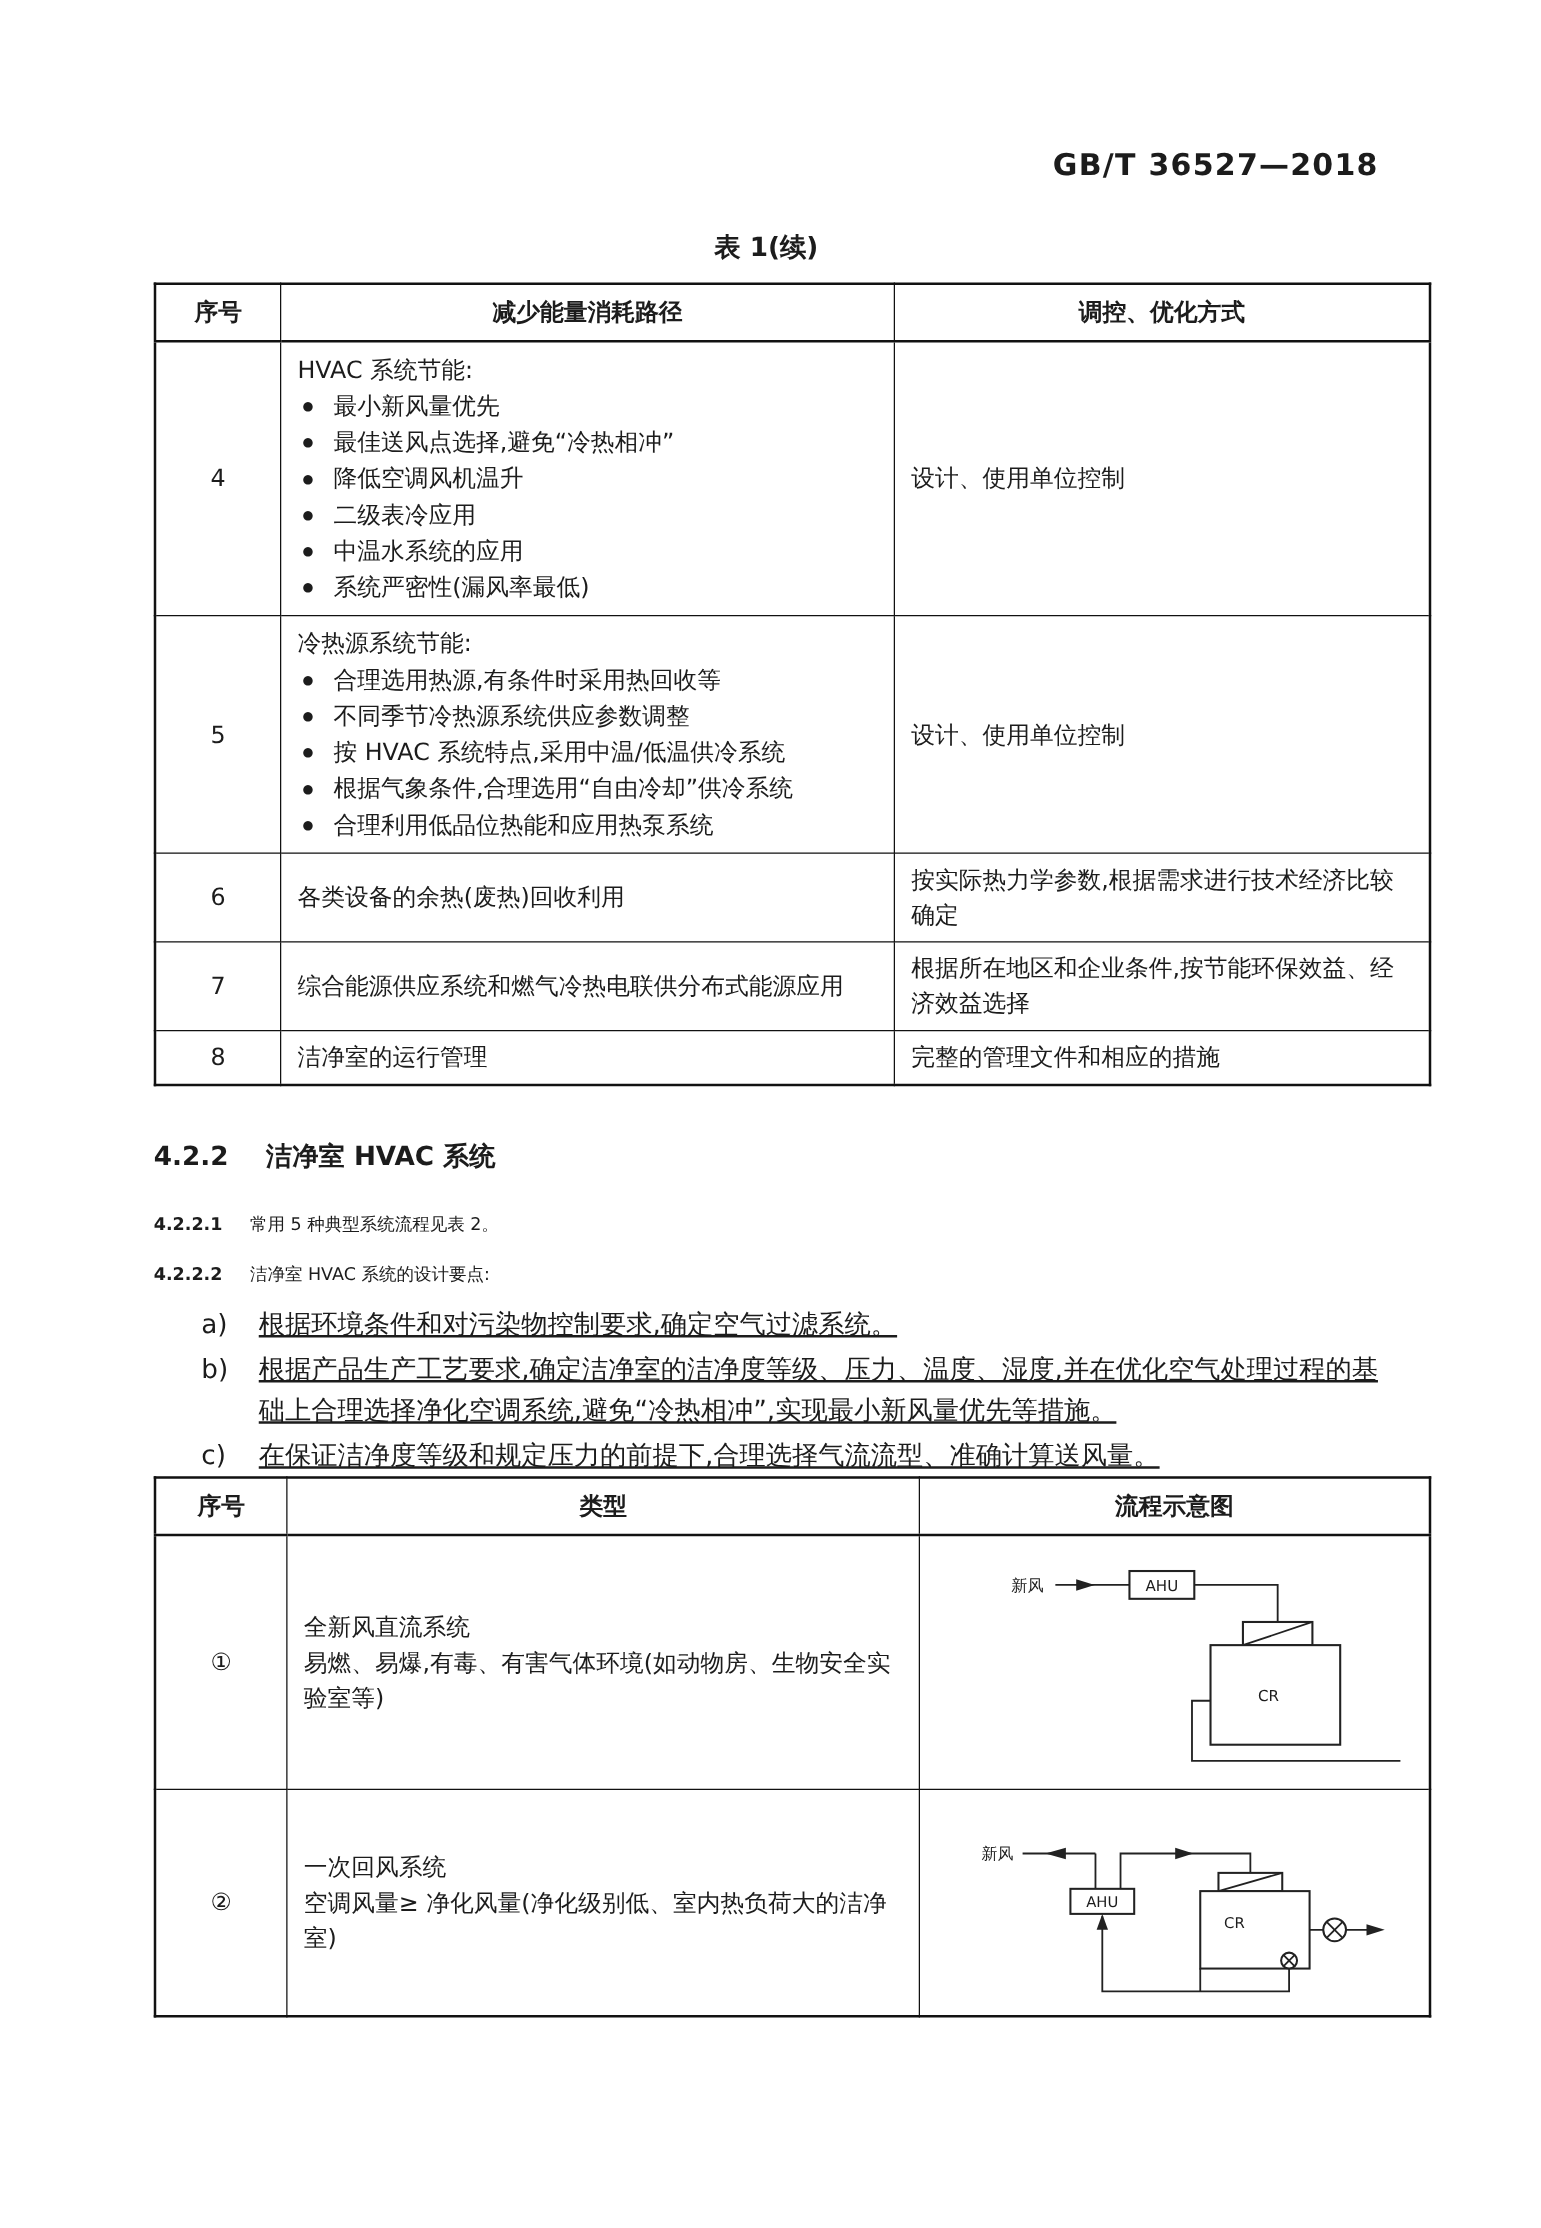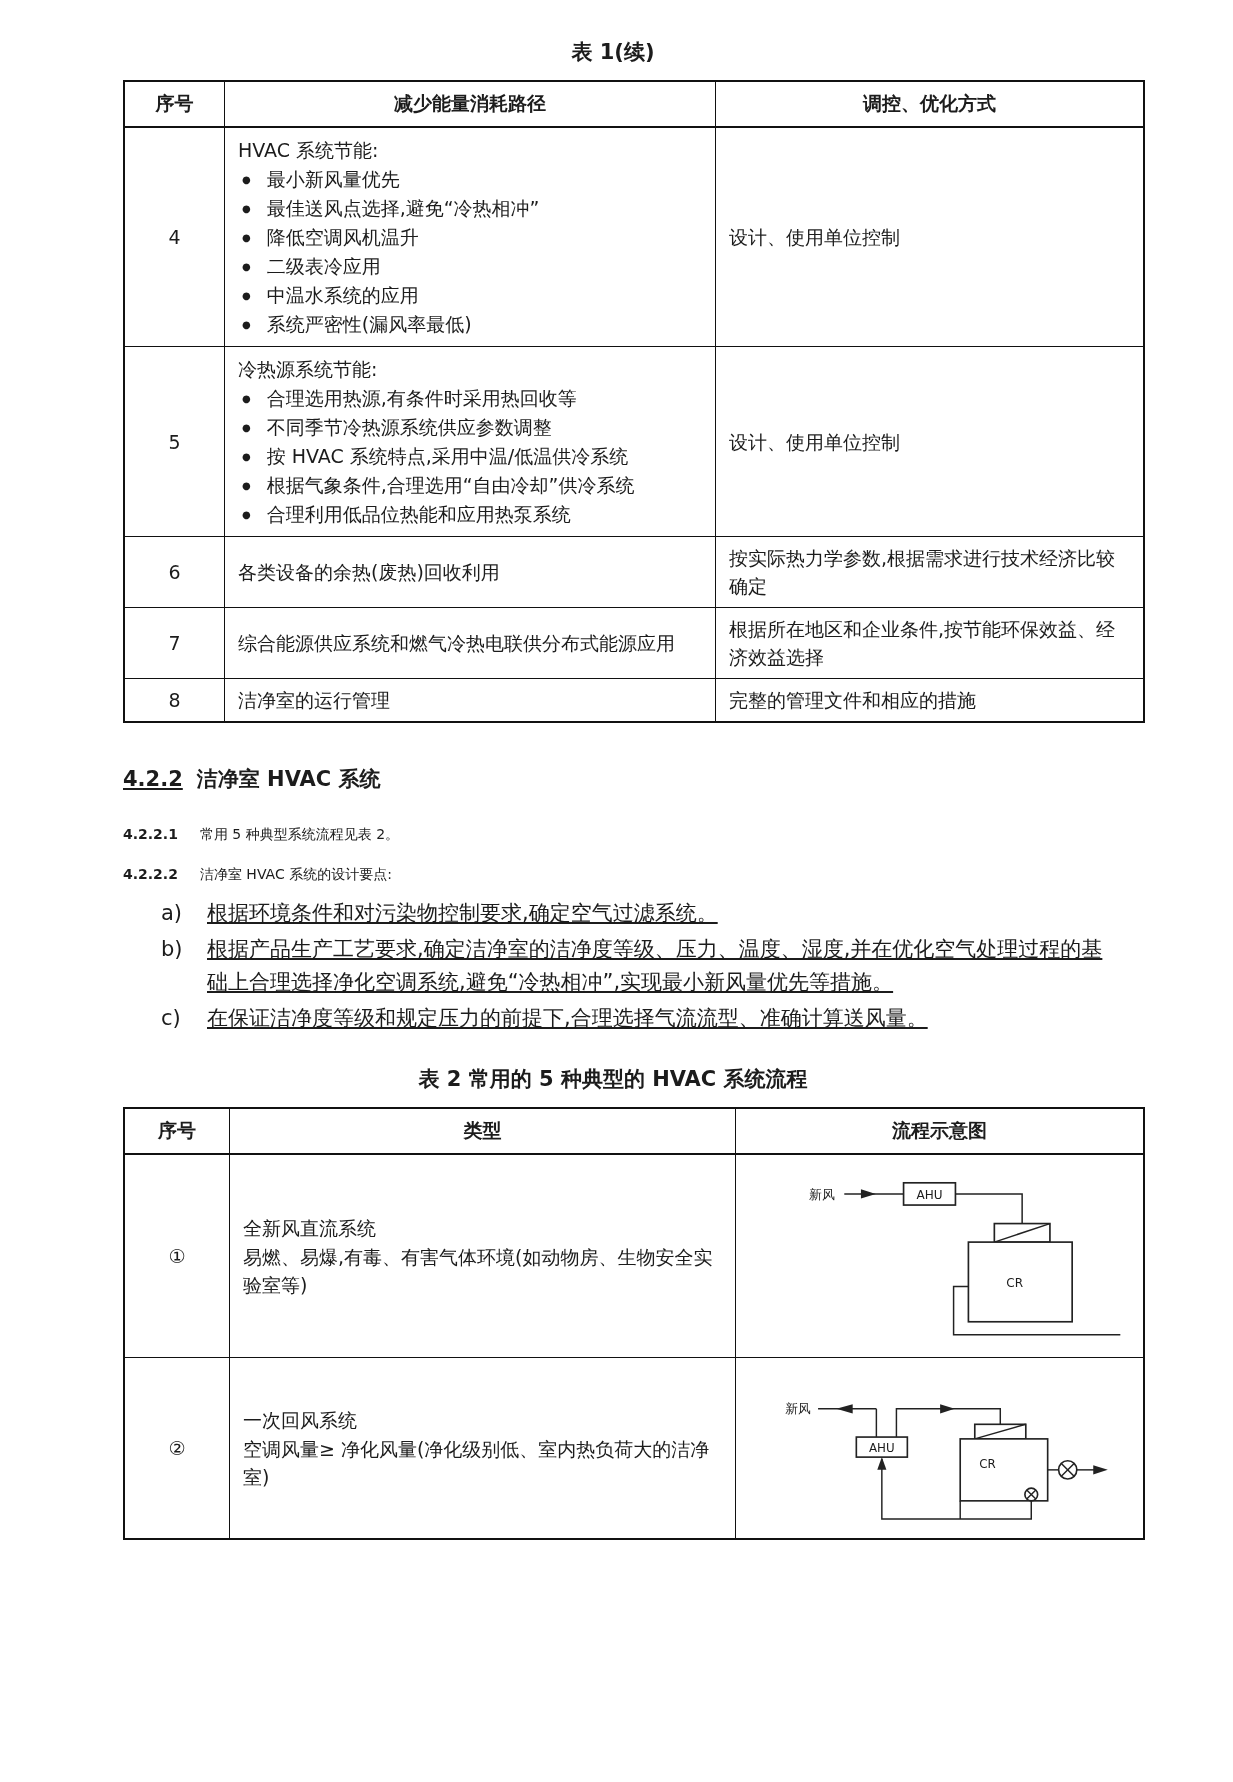--- a/index.html
+++ b/index.html
@@ -81,21 +81,21 @@
     font-size:13px;
     vertical-align:super;
     margin-right:8px;
   }
   
   .sec-heading{
     margin-top:42px;
     font-size:21px;
     font-weight:bold;
   }
-  .sec-heading .sec-num{ margin-right:14px;text-decoration:underline; }
+  .sec-heading .sec-num{ margin-right:30px; }
   .clause{
     margin-top:26px;
     font-size:14px;
     line-height:30px;
   }
   .clause .sec-num{ font-weight:bold; margin-right:22px; }
   .clause + .clause{ margin-top:10px; }
   .abc-list{ margin-top:8px; }
   .abc-item{
     display:flex;
@@ -130,20 +130,21 @@
     font-family:"DejaVu Sans",sans-serif;
     font-size:13px;
     fill:#1c1c1c;
   }
 </style>
 </head>
 <body>
 
 <div class="content">
 
+  <div class="doc-number">GB/T 36527—2018</div>
 
   <div class="tbl-caption">表 1(续)</div>
 
   <table class="t1">
     <thead>
       <tr>
         <th class="c1">序号</th>
         <th class="c2">减少能量消耗路径</th>
         <th class="c3">调控、优化方式</th>
       </tr>
@@ -212,21 +213,20 @@
     <div class="abc-item">
       <span class="abc-marker">b)</span>
       <span class="abc-text">根据产品生产工艺要求,确定洁净室的洁净度等级、压力、温度、湿度,并在优化空气处理过程的基础上合理选择净化空调系统,避免“冷热相冲”,实现最小新风量优先等措施。</span>
     </div>
     <div class="abc-item">
       <span class="abc-marker">c)</span>
       <span class="abc-text">在保证洁净度等级和规定压力的前提下,合理选择气流流型、准确计算送风量。</span>
     </div>
   </div>
 
-  <div class="tbl-caption" style="margin-top:30px;">表 2  常用的 5 种典型的 HVAC 系统流程</div>
 
   <table class="t2">
     <thead>
       <tr>
         <th class="c1">序号</th>
         <th class="c2">类型</th>
         <th class="c3">流程示意图</th>
       </tr>
     </thead>
     <tbody>

